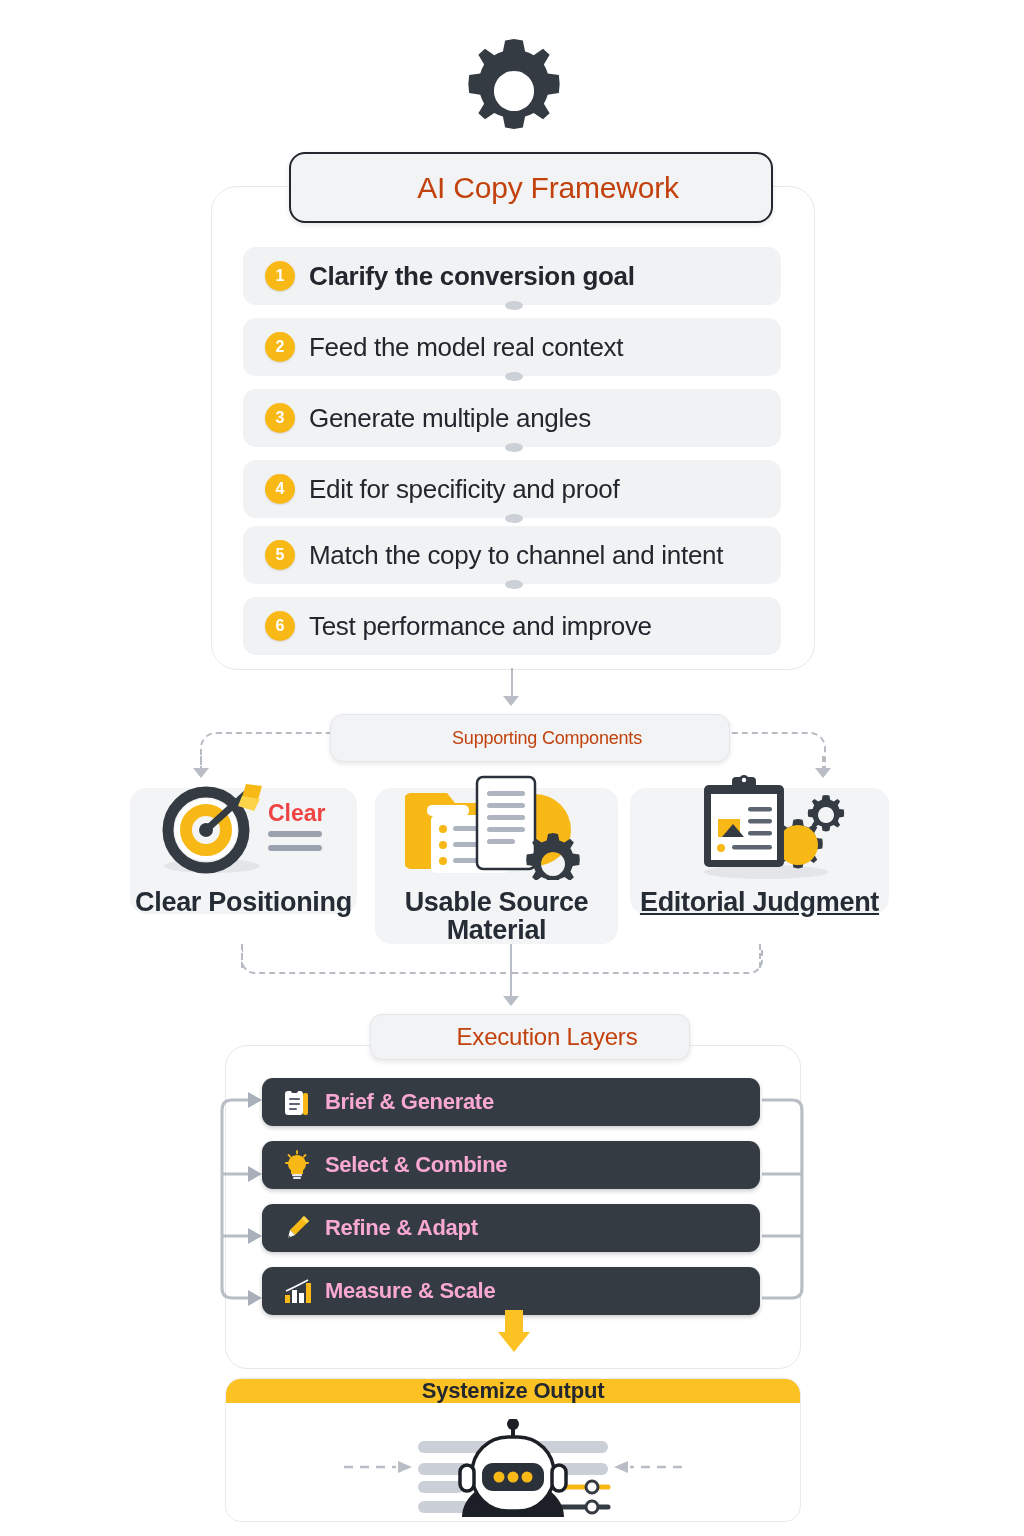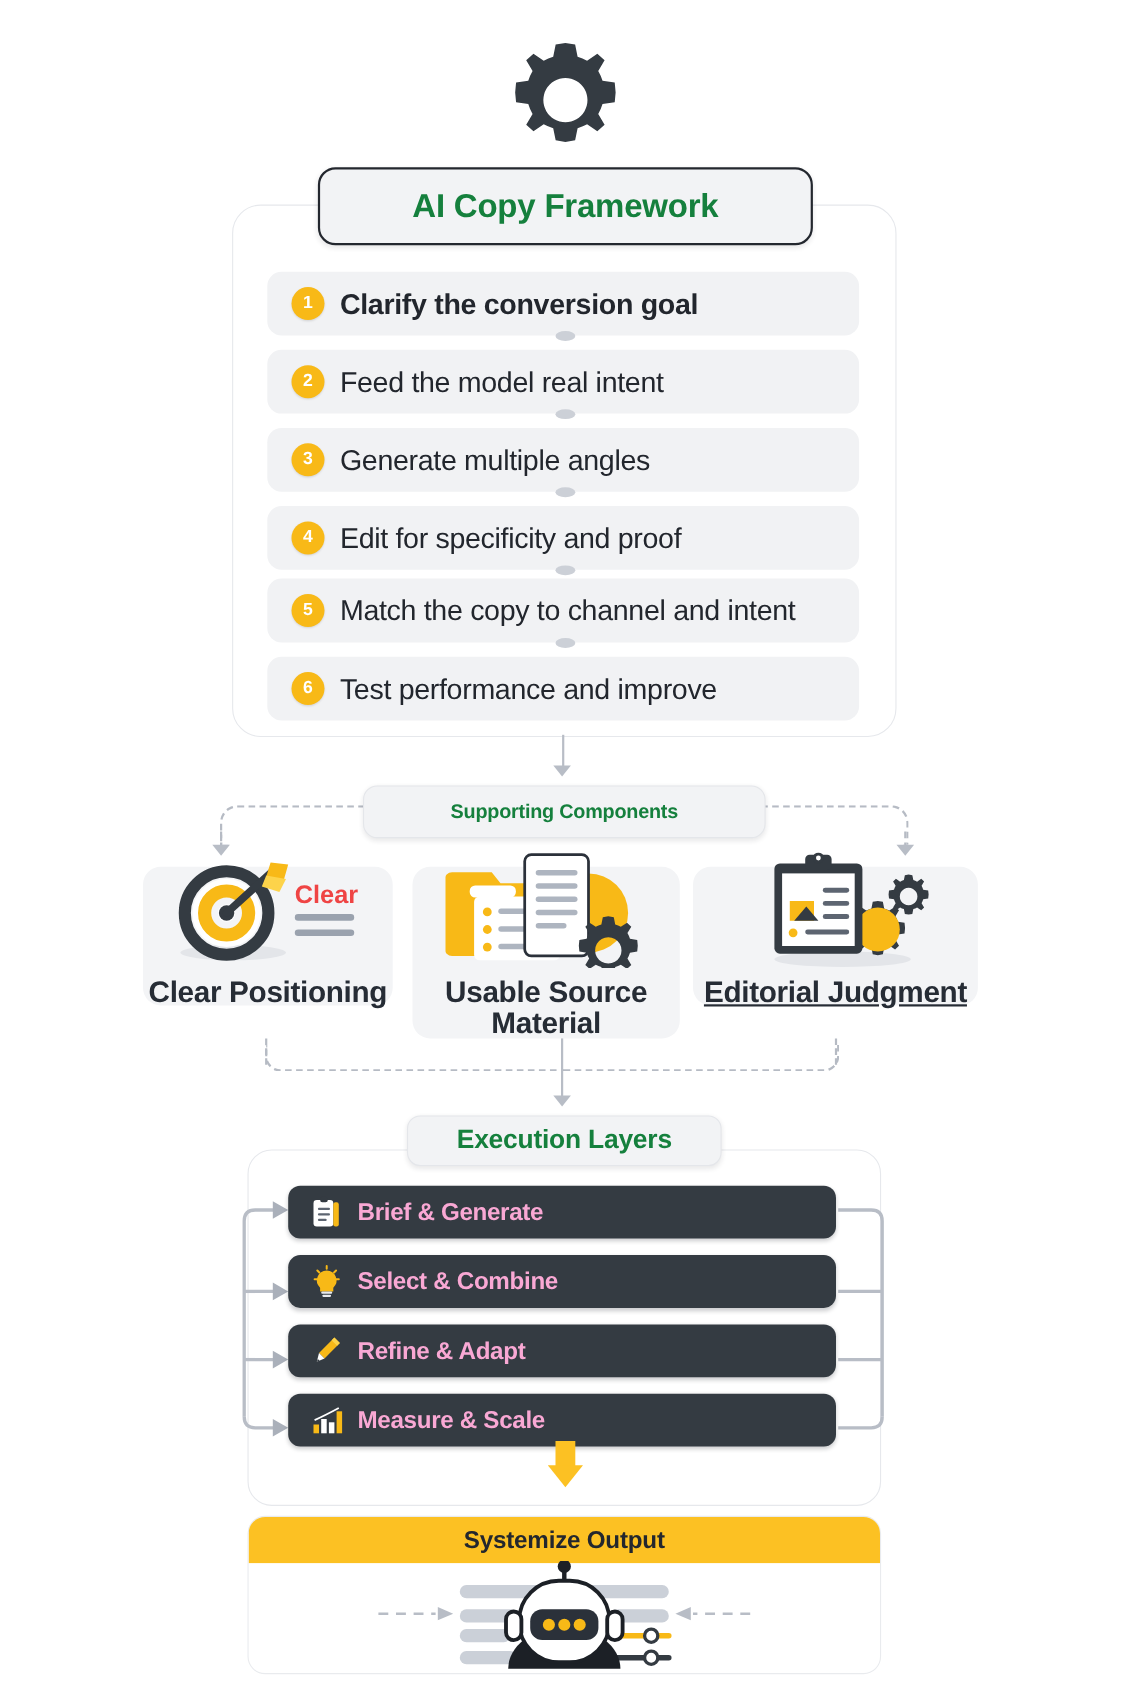--- a/index.html
+++ b/index.html
@@ -7,22 +7,23 @@
     width:1024px;height:1536px;background:#ffffff;
     font-family:"Liberation Sans","DejaVu Sans",sans-serif;
     color:#2b313a;overflow:hidden;position:relative;
   }
   .stage{position:relative;width:1024px;height:1536px;}
 
   
   .pill{
     position:absolute;background:#f2f3f5;border-radius:14px;
     display:flex;align-items:center;justify-content:center;
-    font-weight:bold;letter-spacing:-.2px;color:#15803d;
+    font-weight:normal;letter-spacing:-.2px;color:#c2410c;
     box-shadow:0 2px 5px rgba(25,30,40,.10);
+    padding-left:34px;
   }
 
   
   .gear-top{position:absolute;left:455px;top:32px;width:118px;height:118px;}
 
   
   .fw-box{
     position:absolute;left:211px;top:186px;width:602px;height:482px;
     border:1.6px solid #e6e8ec;border-radius:26px;background:#fff;
   }
@@ -96,21 +97,21 @@
     margin-left:13px;color:#f9a8d4;font-size:22px;font-weight:bold;letter-spacing:-.3px;
   }
   .el-ico{width:30px;height:30px;flex:0 0 auto;}
 
   
   .so-card{
     position:absolute;left:225px;top:1378px;width:574px;height:142px;
     border:1.5px solid #e9ebee;border-radius:16px;background:#fff;overflow:hidden;
   }
   .so-head{
-    position:absolute;left:0;top:0;width:100%;height:42px;background:#fcc123;
+    position:absolute;left:0;top:0;width:100%;height:24px;background:#fcc123;
     display:flex;align-items:center;justify-content:center;
     font-size:22px;font-weight:bold;color:#23272e;letter-spacing:-.2px;
   }
   .so-body{position:absolute;left:0;top:40px;width:100%;height:102px;}
   .arrow-dn-y{
     position:absolute;left:498px;top:1332px;width:0;height:0;
     border-left:16px solid transparent;border-right:16px solid transparent;
     border-top:20px solid #fcc123;
   }
   .ystem{position:absolute;left:505px;top:1310px;width:18px;height:28px;background:#fcc123;}
@@ -128,21 +129,21 @@
   <div class="pill fw-title">AI Copy Framework</div>
 
   <div class="step bold" style="top:247px">
     <div class="num">1</div>
     <div class="txt">Clarify the conversion goal</div>
   </div>
   <div class="dotlink" style="top:301px"></div>
 
   <div class="step" style="top:318px">
     <div class="num">2</div>
-    <div class="txt">Feed the model real intent</div>
+    <div class="txt">Feed the model real context</div>
   </div>
   <div class="dotlink" style="top:372px"></div>
 
   <div class="step" style="top:389px">
     <div class="num">3</div>
     <div class="txt">Generate multiple angles</div>
   </div>
   <div class="dotlink" style="top:443px"></div>
 
   <div class="step" style="top:460px">

